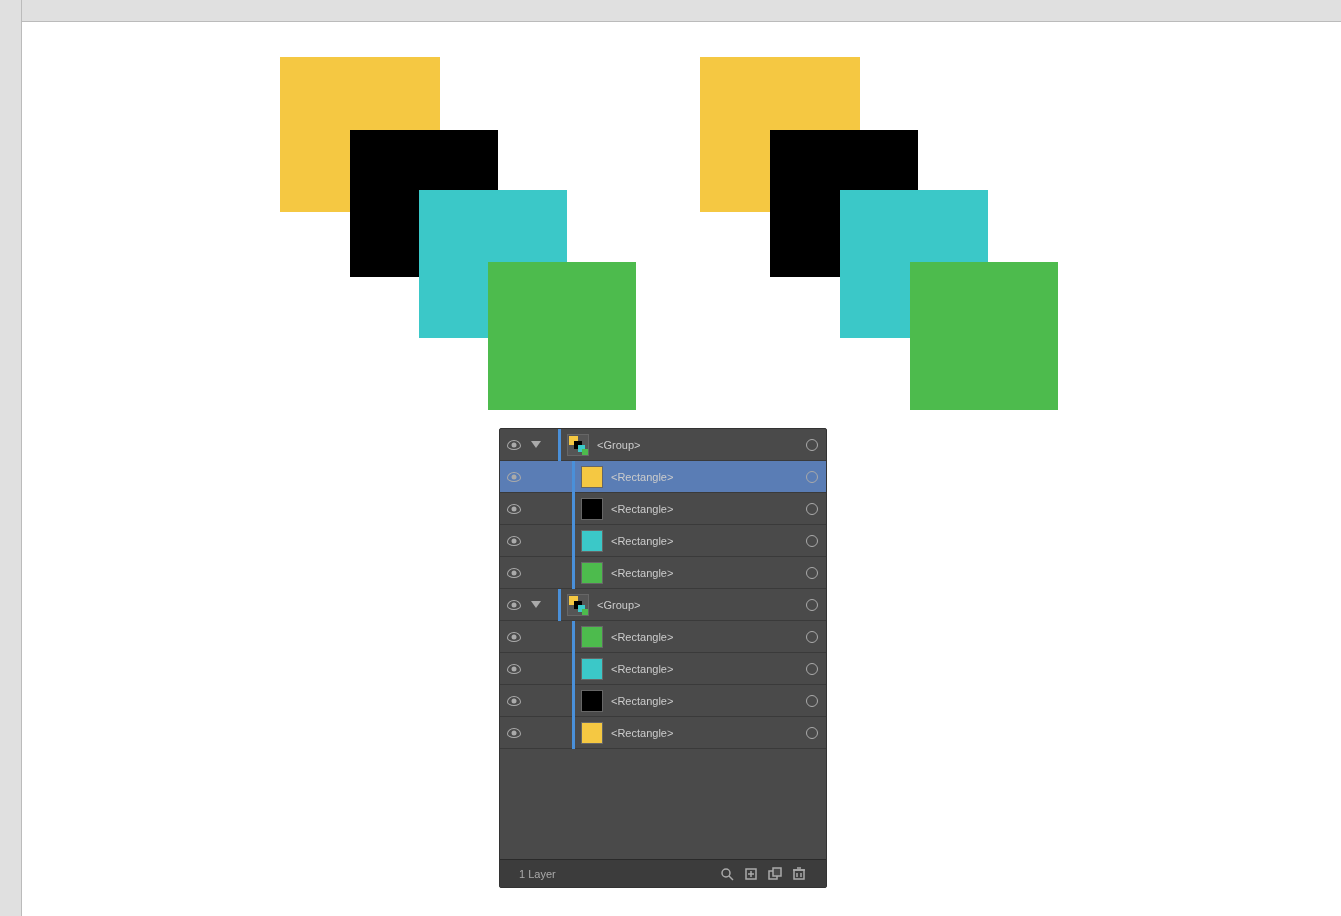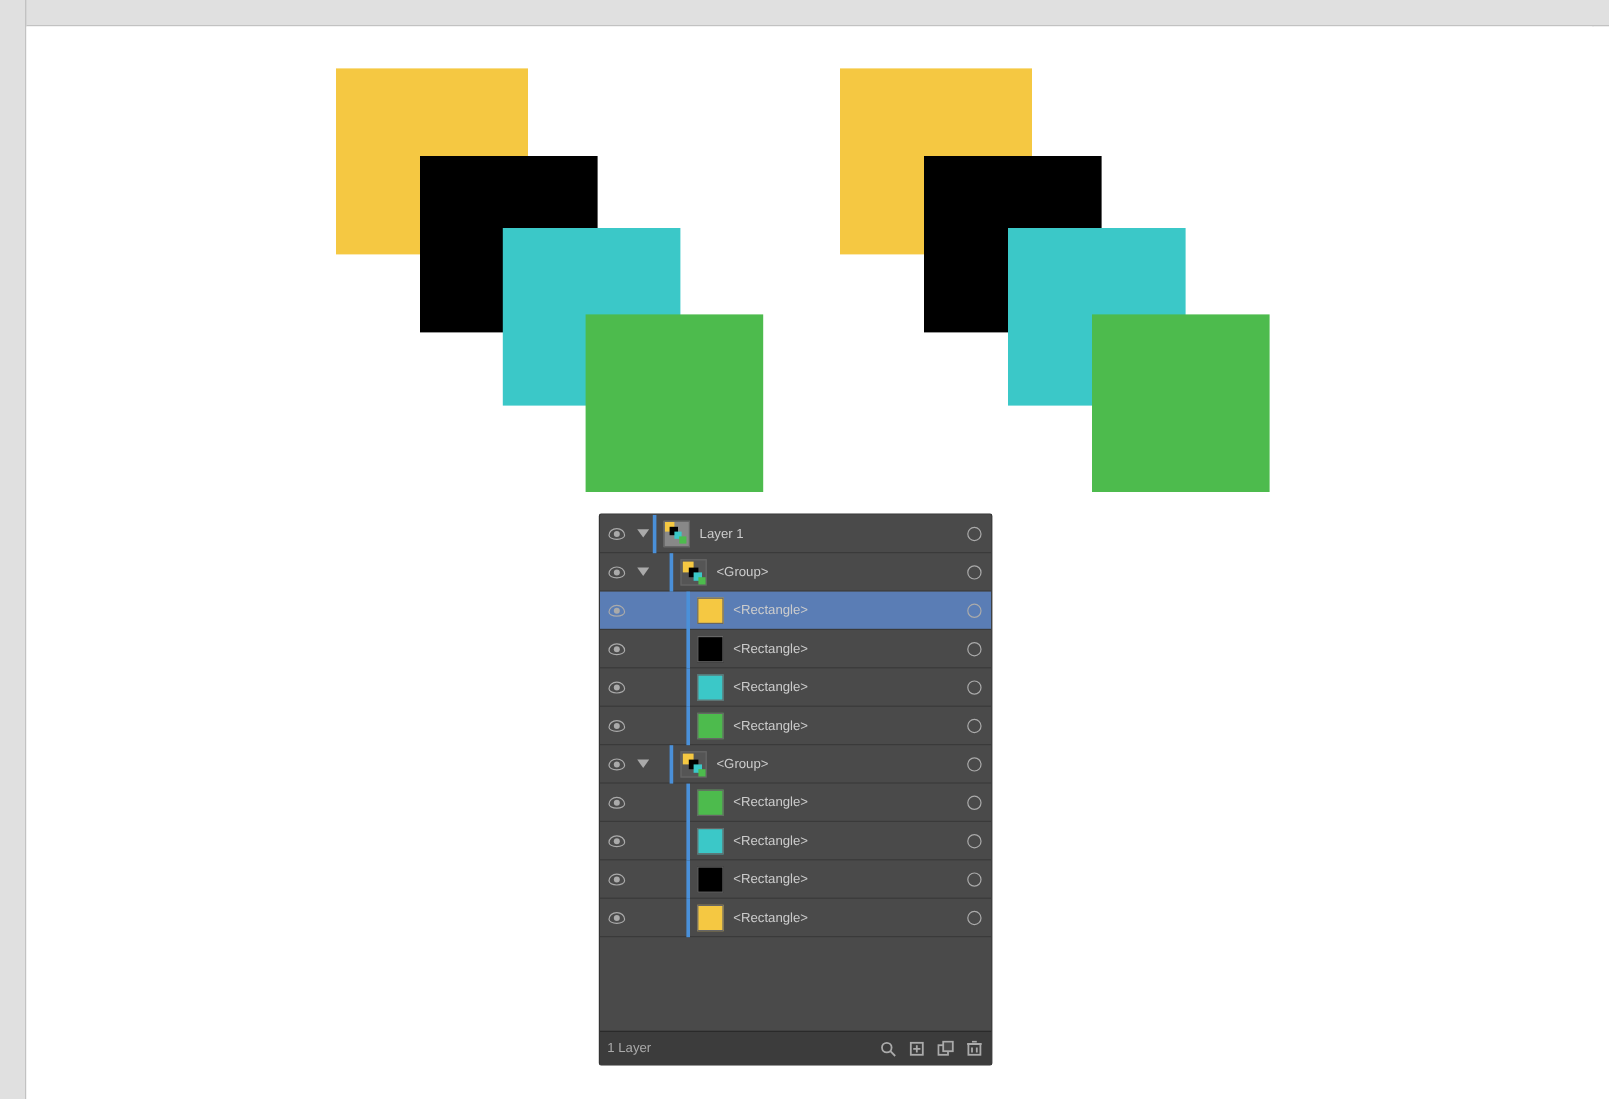--- a/index.html
+++ b/index.html
@@ -214,21 +214,21 @@
       border-radius: 50%;
       border: 1.5px solid #aaa;
     }
 
     .layers-footer {
       height: 28px;
       background: #3c3c3c;
       border-top: 1px solid #2a2a2a;
       display: flex;
       align-items: center;
-      padding: 0 6px;
+      padding: 0 19px;
       justify-content: space-between;
     }
     .footer-text {
       font-size: 11px;
       color: #aaa;
     }
     .footer-icons {
       display: flex;
       gap: 8px;
       align-items: center;
@@ -392,41 +392,20 @@
   <div class="rect-black-r shape"></div>
   <div class="rect-teal-r shape"></div>
   <div class="rect-green-r shape"></div>
 </div>
 
 <div class="layers-panel">
 
 
   <div class="layers-content">
 
-    <div class="layer-row">
-      <div class="eye-icon-cell">
-        <div class="eye-icon"></div>
-      </div>
-      <div class="expand-cell">
-        <div class="triangle-down"></div>
-      </div>
-      <div class="blue-line"></div>
-      <div class="thumb-cell">
-        <div class="thumb thumb-layer1">
-          <div class="thumb-l1-sq1"></div>
-          <div class="thumb-l1-sq2"></div>
-          <div class="thumb-l1-sq3"></div>
-          <div class="thumb-l1-sq4"></div>
-        </div>
-      </div>
-      <span class="layer-name">Layer 1</span>
-      <div class="circle-icon-cell">
-        <div class="circle-icon"></div>
-      </div>
-    </div>
 
     <div class="layer-row">
       <div class="eye-icon-cell">
         <div class="eye-icon"></div>
       </div>
       <div class="expand-cell">
         <div class="triangle-down"></div>
       </div>
       <div class="indent-spacer"></div>
       <div class="blue-line"></div>

